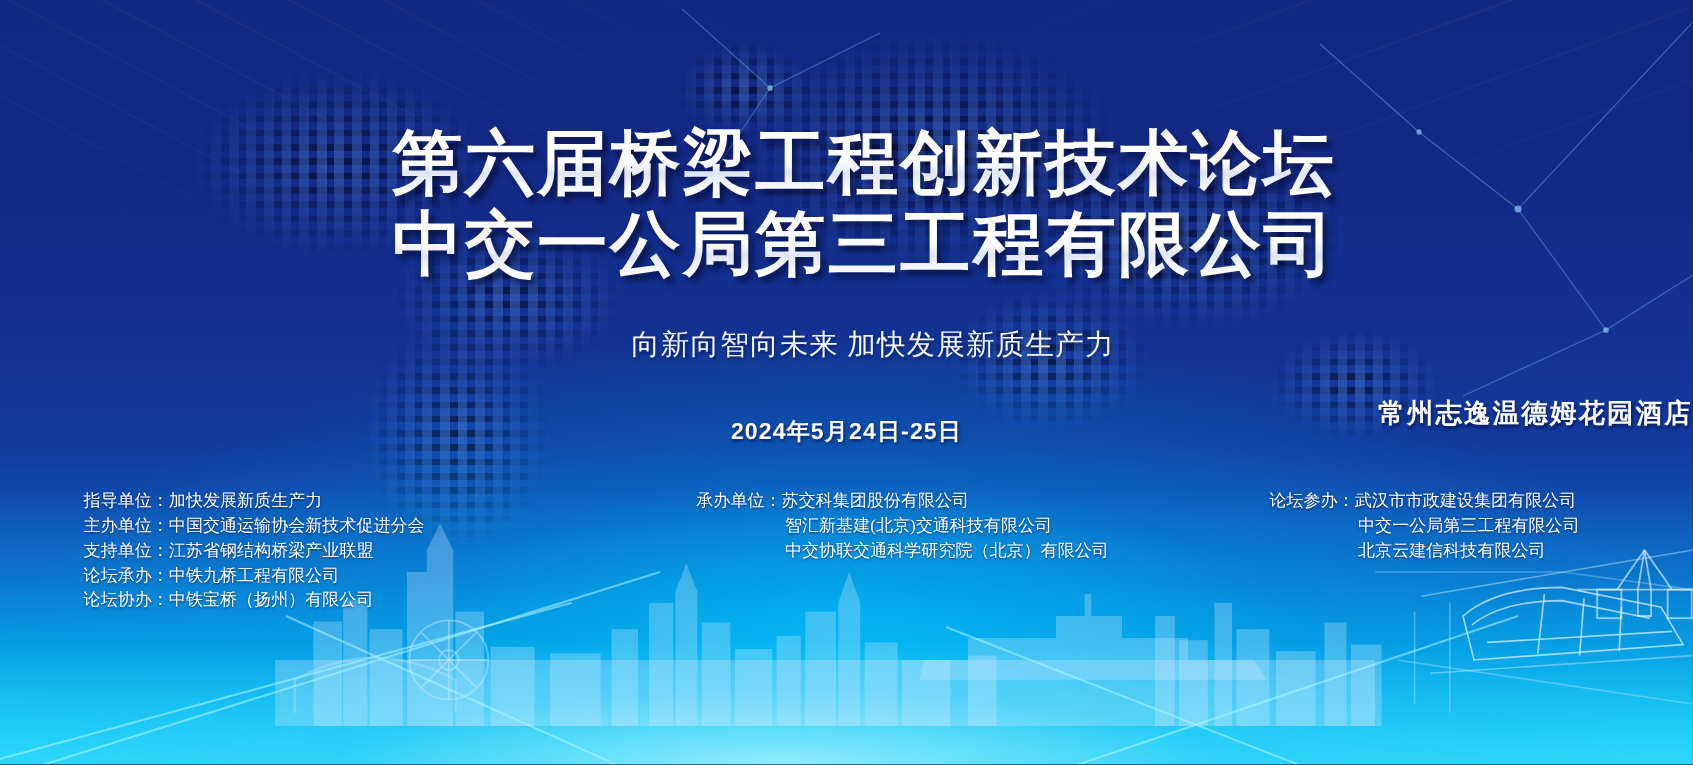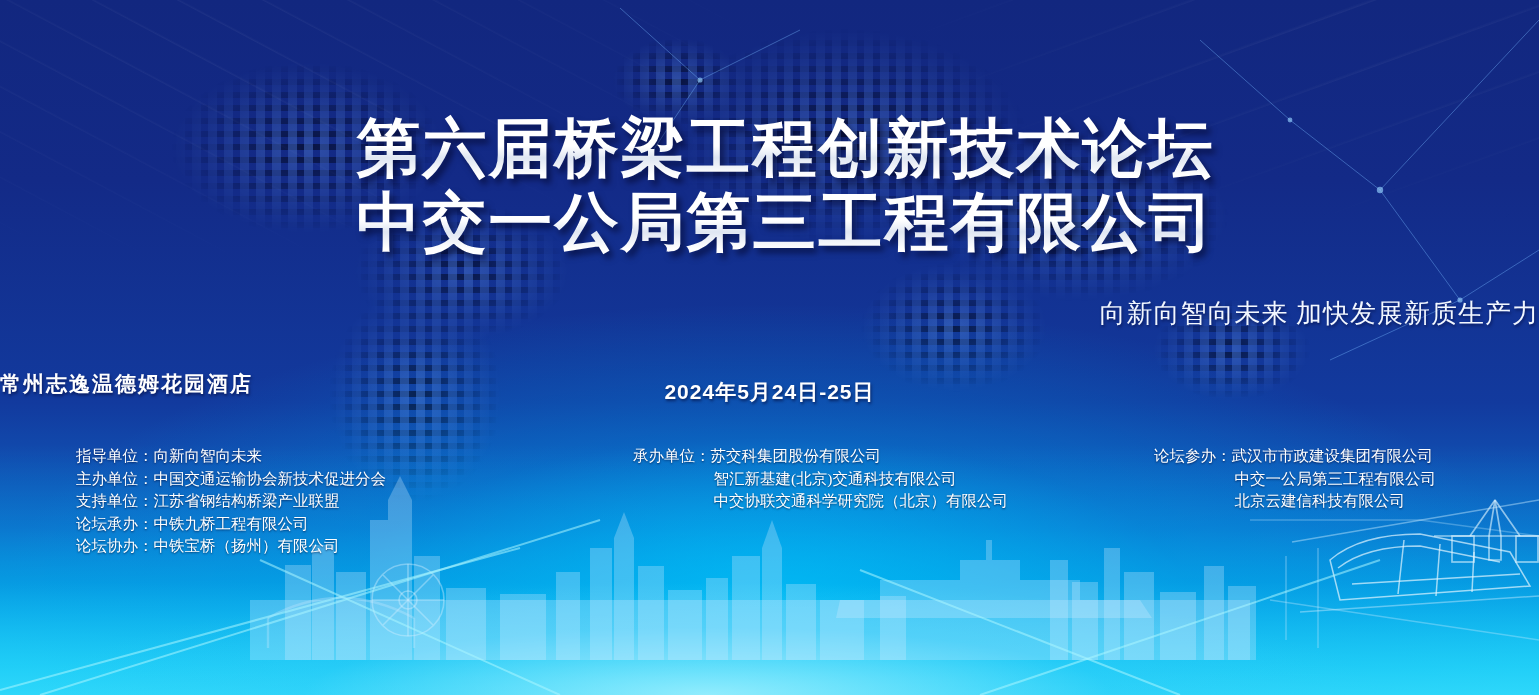--- a/index.html
+++ b/index.html
@@ -102,35 +102,35 @@
     background:linear-gradient(180deg,#ffffff 0%,#ffffff 46%,#dfe6f2 62%,#ffffff 85%);
     -webkit-background-clip:text;
             background-clip:text;
     -webkit-text-fill-color:transparent;
     filter:drop-shadow(4px 5px 3px rgba(0,0,30,0.55));
     white-space:nowrap;
     padding-left:32px;
   }
 
   .subtitle {
-    position:absolute; left:0; right:0; top:296px; text-align:right;
+    position:absolute; left:0; right:0; top:296px; text-align:center;
     font-family:"Liberation Serif", serif;
     font-size:26px;
     letter-spacing:1px;
     color:#f2f7ff;
     text-shadow:1px 2px 3px rgba(0,0,40,0.5);
     white-space:nowrap;
     margin-left:48px;
   }
 
   .venue {
-    position:absolute; left:0; right:0; top:370px; text-align:left;
+    position:absolute; left:0; right:0; top:360px; text-align:right;
     font-family:"Liberation Serif", serif;
     font-weight:bold;
-    font-size:21px;
+    font-size:24px;
     letter-spacing:2px;
     color:#ffffff;
     text-shadow:1px 2px 3px rgba(0,0,40,0.55);
     white-space:nowrap;
   }
   .dates {
     position:absolute; left:0; right:0; top:378px; text-align:center;
     font-family:"Liberation Sans", sans-serif;
     font-weight:bold;
     font-size:21px;
@@ -279,21 +279,21 @@
   </div>
 
   <div class="subtitle">向新向智向未来 加快发展新质生产力</div>
 
   <div class="venue">常州志逸温德姆花园酒店</div>
   <div class="dates">2024年5月24日-25日</div>
 
   <div class="credits-row">
 
     <div class="credit-col col-left">
-      <span class="credit-line">指导单位：向新向智向未来</span>
+      <span class="credit-line">指导单位：加快发展新质生产力</span>
       <span class="credit-line">主办单位：中国交通运输协会新技术促进分会</span>
       <span class="credit-line">支持单位：江苏省钢结构桥梁产业联盟</span>
       <span class="credit-line">论坛承办：中铁九桥工程有限公司</span>
       <span class="credit-line">论坛协办：中铁宝桥（扬州）有限公司</span>
     </div>
 
     <div class="credit-col col-mid">
       <span class="credit-line">承办单位：苏交科集团股份有限公司</span>
       <span class="credit-line indent">智汇新基建(北京)交通科技有限公司</span>
       <span class="credit-line indent">中交协联交通科学研究院（北京）有限公司</span>

